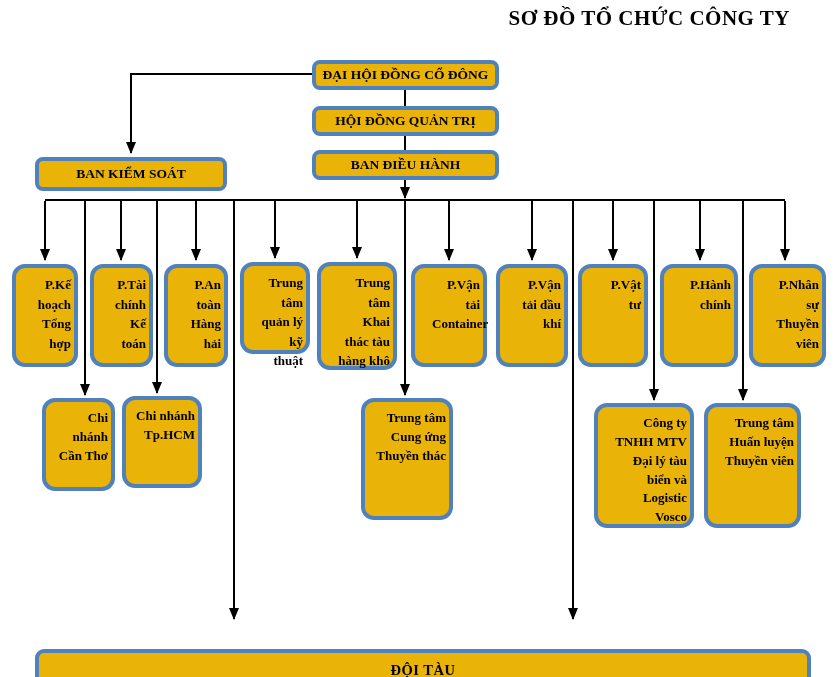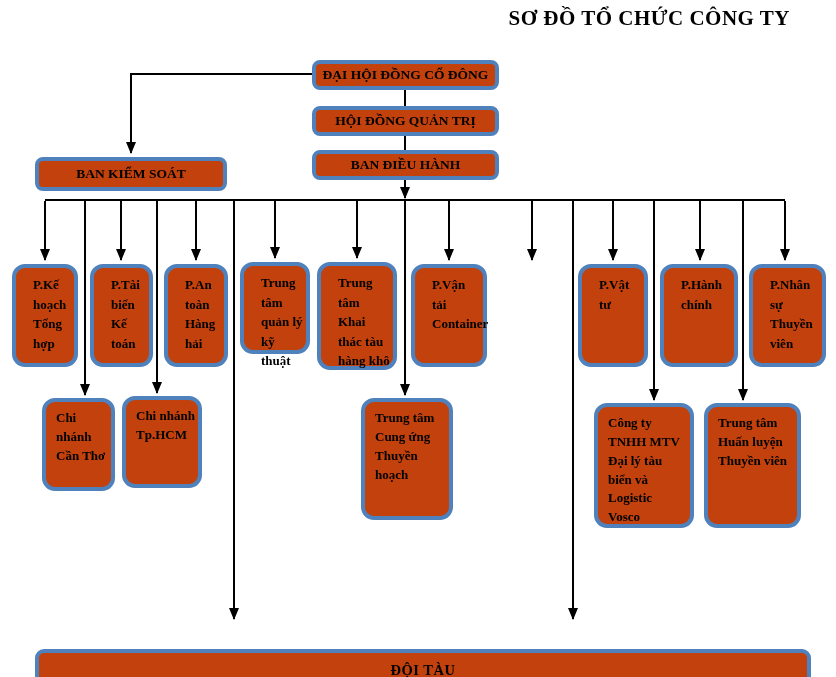--- a/index.html
+++ b/index.html
@@ -9,23 +9,23 @@
     position:relative; width:836px; height:677px; background:#ffffff;
     overflow:hidden;
   }
   .title {
     position:absolute; left:0; top:6px; width:790px;
     text-align:right; font-size:21px; font-weight:bold; color:var(--text);
     letter-spacing:0.5px;
   }
   svg.connectors { position:absolute; left:0; top:0; }
   .node {
-    position:absolute; background:#c2410c;
+    position:absolute; background:#eab308;
     border:4px solid var(--accent); border-radius:10px;
-    color:var(--text); font-weight:bold; text-align:left;
+    color:var(--text); font-weight:bold; text-align:right;
   }
   .node.wide {
     display:flex; align-items:center; justify-content:center;
     font-size:13.5px; border-radius:8px;
   }
   .node.dept {
     font-size:13px; line-height:1.5; padding:7px 3px 0 17px;
     border-radius:13px;
   }
   .node.sub {
@@ -82,30 +82,31 @@
       <path d="M573,201 L573,619" marker-end="url(#arw)"></path>
     </g>
   </svg>
 
   <div class="node wide" style="left:312px;top:60px;width:187px;height:30px">ĐẠI HỘI ĐỒNG CỔ ĐÔNG</div>
   <div class="node wide" style="left:312px;top:106px;width:187px;height:30px">HỘI ĐỒNG QUẢN TRỊ</div>
   <div class="node wide" style="left:312px;top:150px;width:187px;height:30px">BAN ĐIỀU HÀNH</div>
   <div class="node wide" style="left:35px;top:157px;width:192px;height:34px">BAN KIỂM SOÁT</div>
 
   <div class="node dept" style="left:12px;top:264px;width:66px;height:103px">P.Kế hoạch Tổng hợp</div>
-  <div class="node dept" style="left:90px;top:264px;width:63px;height:103px">P.Tài biển Kế toán</div>
+  <div class="node dept" style="left:90px;top:264px;width:63px;height:103px">P.Tài chính Kế toán</div>
   <div class="node dept" style="left:164px;top:264px;width:64px;height:103px">P.An toàn Hàng hải</div>
   <div class="node dept" style="left:240px;top:262px;width:70px;height:92px">Trung tâm quản lý kỹ thuật</div>
   <div class="node dept" style="left:317px;top:262px;width:80px;height:108px">Trung tâm Khai thác tàu hàng khô</div>
   <div class="node dept" style="left:411px;top:264px;width:76px;height:103px">P.Vận tải Container</div>
+  <div class="node dept" style="left:496px;top:264px;width:72px;height:103px">P.Vận tải dầu khí</div>
   <div class="node dept" style="left:578px;top:264px;width:70px;height:103px">P.Vật tư</div>
   <div class="node dept" style="left:660px;top:264px;width:78px;height:103px">P.Hành chính</div>
   <div class="node dept" style="left:749px;top:264px;width:77px;height:103px">P.Nhân sự Thuyền viên</div>
 
   <div class="node sub" style="left:42px;top:398px;width:73px;height:93px">Chi nhánh Cần Thơ</div>
   <div class="node sub" style="left:122px;top:396px;width:80px;height:92px">Chi nhánh Tp.HCM</div>
-  <div class="node sub" style="left:361px;top:398px;width:92px;height:122px">Trung tâm Cung ứng Thuyền hoạch</div>
+  <div class="node sub" style="left:361px;top:398px;width:92px;height:122px">Trung tâm Cung ứng Thuyền thác</div>
   <div class="node sub" style="left:594px;top:403px;width:100px;height:125px">Công ty TNHH MTV Đại lý tàu biển và Logistic Vosco</div>
   <div class="node sub" style="left:704px;top:403px;width:97px;height:125px">Trung tâm Huấn luyện Thuyền viên</div>
 
   <div class="node fleet" style="left:35px;top:622px;width:776px;height:42px">ĐỘI TÀU</div>
 
 </div>
 
 </body></html>

